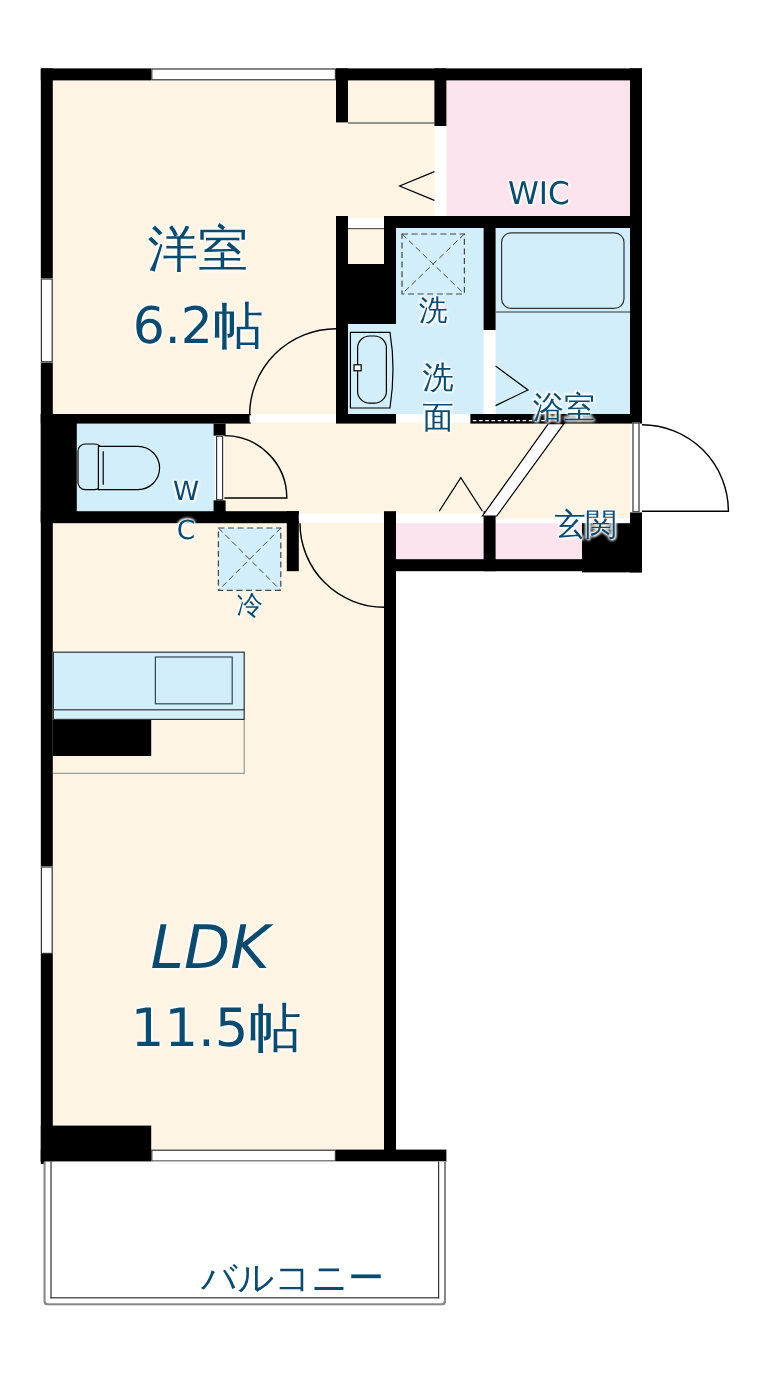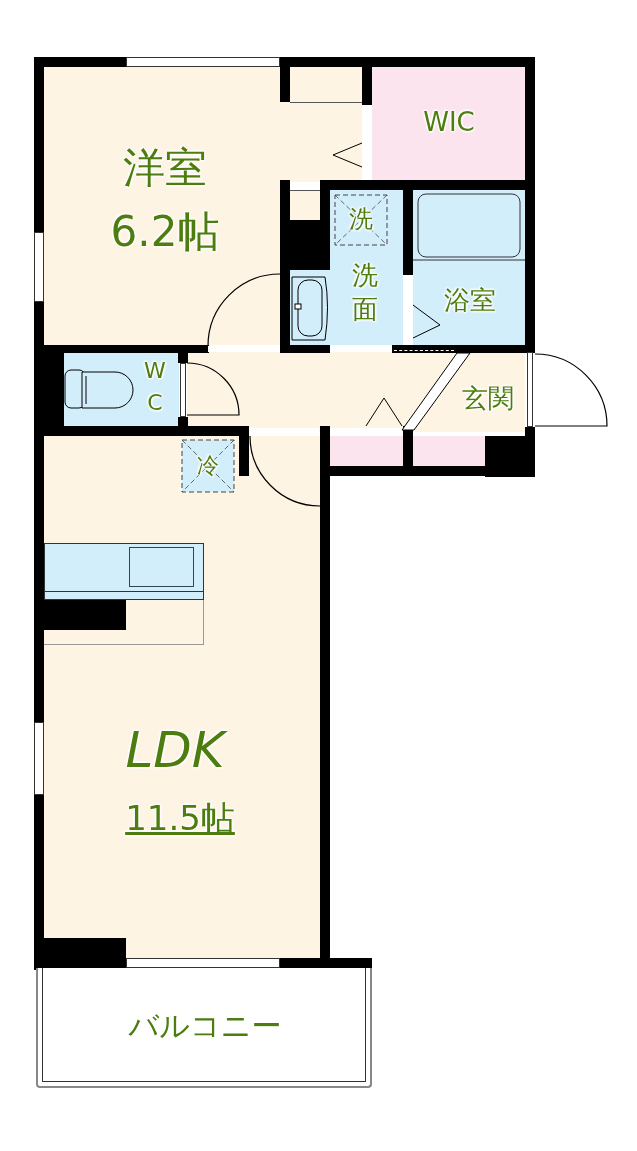--- a/index.html
+++ b/index.html
@@ -2,22 +2,22 @@
 <html><head>
 <meta charset="utf-8">
 <style>
   html, body { margin:0; padding:0; background:#ffffff; }
   body { width:637px; height:1151px; position:relative; overflow:hidden; font-family:"DejaVu Sans", sans-serif; }
   .abs { position:absolute; box-sizing:border-box; }
   .wall { position:absolute; background:#000; }
   .floor { position:absolute; background:#fdf4e3; }
   .wet { position:absolute; background:#d3eefb; }
   .pink { position:absolute; background:#fbe4ee; }
-  .label { position:absolute; color:#4d7c0f; text-align:center; white-space:nowrap;
-           text-shadow: 0 0 3px #fff, 0 0 3px #fff, 0 0 3px #fff, 1px 1px 2px #fff, -1px -1px 2px #fff; }
+  .label { position:absolute; color:#0c4a6e; text-align:center; white-space:nowrap;
+           text-shadow: 0 0 3px #fff, 0 0 3px #fff, 0 0 3px #fff, 1px 1px 2px #fff, -1px -1px 2px #fff; margin-top: 40px; }
   .win { position:absolute; background:#fff; border:1px solid #333; box-sizing:border-box; }
   .opening { position:absolute; background:#fff; }
   svg { position:absolute; left:0; top:0; overflow:visible; }
 </style>
 </head>
 <body>
 
 <div class="floor" style="left:44px;top:67px;width:246px;height:278px;"></div>
 <div class="floor" style="left:290px;top:67px;width:72px;height:115px;"></div>
 <div class="floor" style="left:290px;top:190px;width:30px;height:30px;"></div>
@@ -143,25 +143,25 @@
 
 <div class="label" style="left:95px;top:144px;width:140px;font-size:42px;line-height:48px;">洋室</div>
 <div class="label" style="left:90px;top:208px;width:150px;font-size:42px;line-height:48px;">6.2帖</div>
 
 <div class="label" style="left:385px;top:106px;width:128px;font-size:26px;line-height:32px;">WIC</div>
 
 <div class="label" style="left:340px;top:204px;width:42px;font-size:24px;line-height:30px;">洗</div>
 <div class="label" style="left:345px;top:260px;width:40px;font-size:26px;line-height:30px;">洗</div>
 <div class="label" style="left:345px;top:294px;width:40px;font-size:26px;line-height:30px;">面</div>
 
-<div class="label" style="left:430px;top:284px;width:80px;font-size:26px;line-height:32px;">浴室</div>
+<div class="label" style="left:430px;top:284px;width:80px;font-size:26px;line-height:32px;font-family:Liberation Serif, serif;">浴室</div>
 
 <div class="label" style="left:140px;top:358px;width:30px;font-size:22px;line-height:26px;">W</div>
 <div class="label" style="left:140px;top:390px;width:30px;font-size:22px;line-height:26px;">C</div>
 
 <div class="label" style="left:452px;top:382px;width:72px;font-size:26px;line-height:32px;">玄関</div>
 
 <div class="label" style="left:186px;top:452px;width:44px;font-size:22px;line-height:28px;">冷</div>
 
 <div class="label" style="left:90px;top:720px;width:170px;font-size:50px;line-height:60px;font-style:italic;">LDK</div>
-<div class="label" style="left:80px;top:788px;width:200px;font-size:34px;line-height:60px;text-decoration:underline;">11.5帖</div>
+<div class="label" style="left:80px;top:788px;width:200px;font-size:44px;line-height:60px;">11.5帖</div>
 
-<div class="label" style="left:90px;top:1008px;width:230px;font-size:30px;line-height:36px;">バルコニー</div>
+<div class="label" style="left:90px;top:1008px;width:230px;font-size:30px;line-height:36px;text-align:right;">バルコニー</div>
 
 </body></html>

